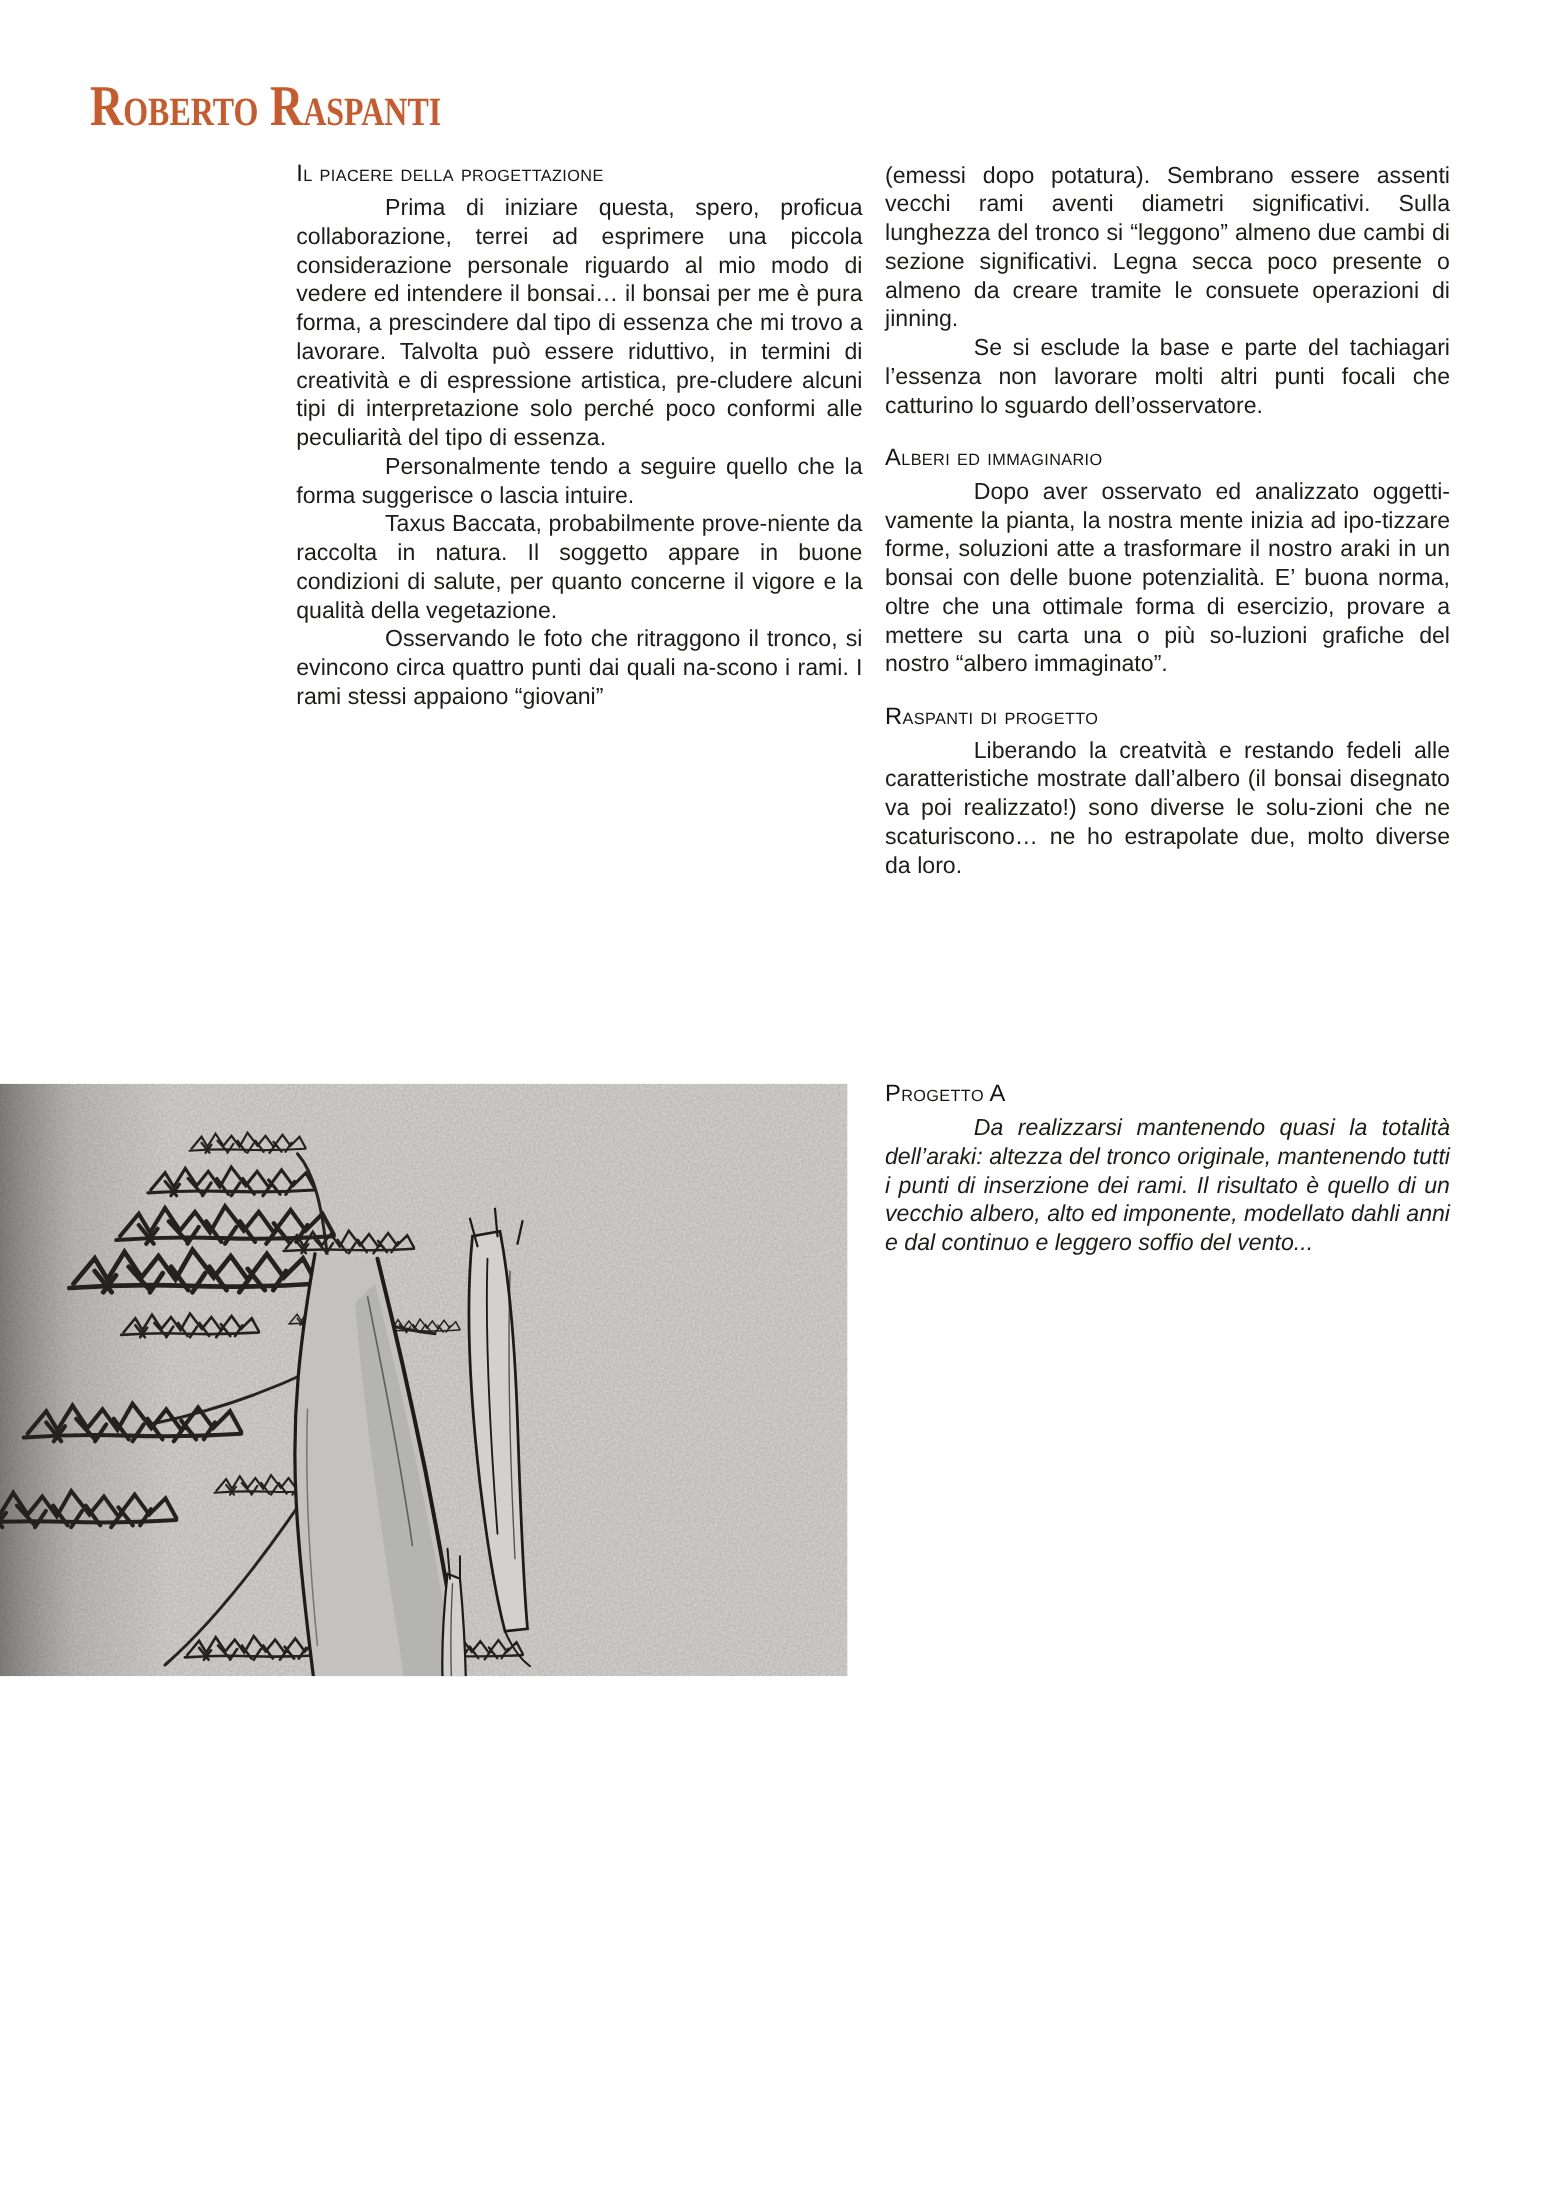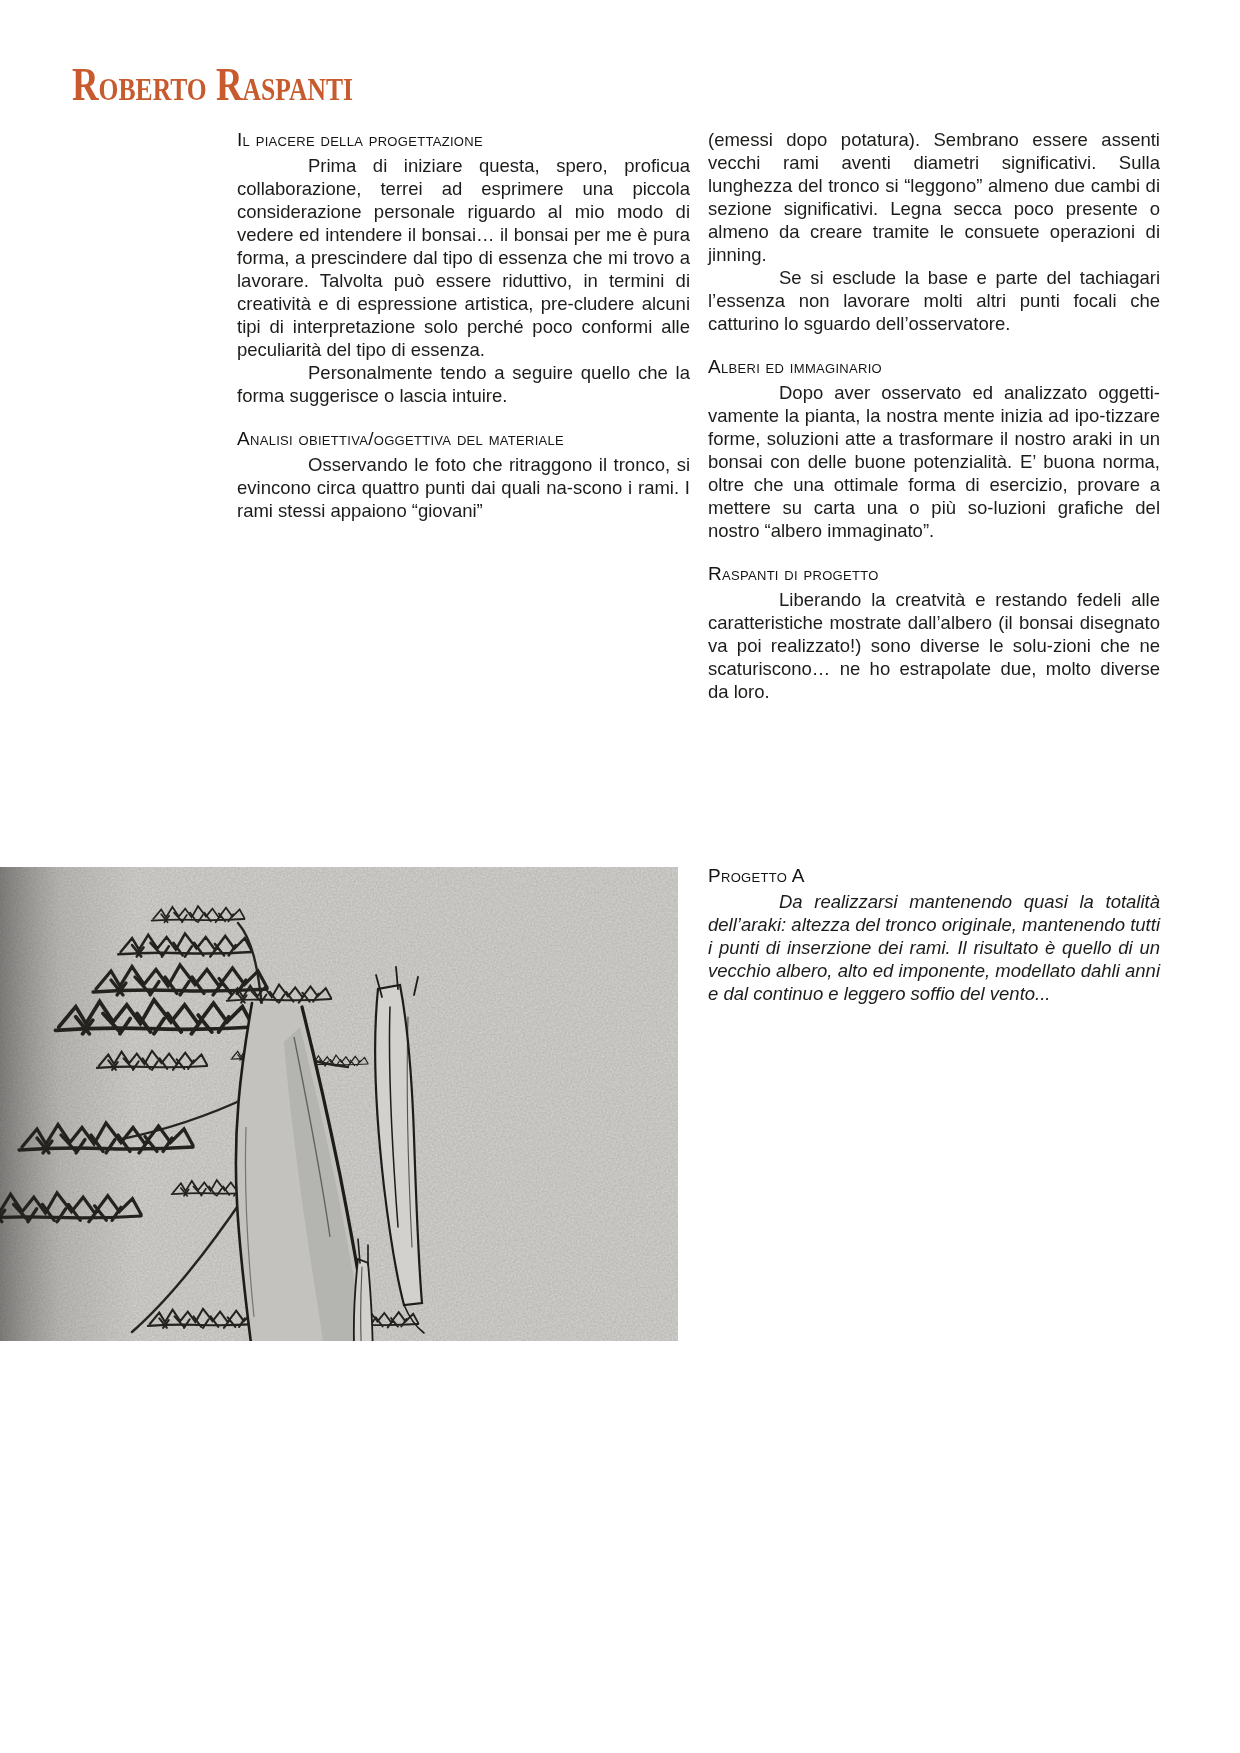--- a/index.html
+++ b/index.html
@@ -29,21 +29,21 @@
 <body>
 
 <div class="page">
 
   <h1 class="title">Roberto Raspanti</h1>
 
   <div class="col col-left">
     <h2 class="heading first">Il piacere della progettazione</h2>
     <p class="indent">Prima di iniziare questa, spero, proficua collaborazione, terrei ad esprimere una piccola considerazione personale riguardo al mio modo di vedere ed intendere il bonsai… il bonsai per me è pura forma, a prescindere dal tipo di essenza che mi trovo a lavorare. Talvolta può essere riduttivo, in termini di creatività e di espressione artistica, pre-cludere alcuni tipi di interpretazione solo perché poco conformi alle peculiarità del tipo di essenza.</p>
     <p class="indent">Personalmente tendo a seguire quello che la forma suggerisce o lascia intuire.</p>
-    <h2 class="heading">Analisi obiettiva/oggettiva del materiale</h2>
+    <p class="indent">Taxus Baccata, probabilmente prove-niente da raccolta in natura. Il soggetto appare in buone condizioni di salute, per quanto concerne il vigore e la qualità della vegetazione.</p>
     <p class="indent">Osservando le foto che ritraggono il tronco, si evincono circa quattro punti dai quali na-scono i rami. I rami stessi appaiono “giovani”</p>
   </div>
 
   <div class="col col-right">
     <p>(emessi dopo potatura). Sembrano essere assenti vecchi rami aventi diametri significativi. Sulla lunghezza del tronco si “leggono” almeno due cambi di sezione significativi. Legna secca poco presente o almeno da creare tramite le consuete operazioni di jinning.</p>
     <p class="indent">Se si esclude la base e parte del tachiagari l’essenza non lavorare molti altri punti focali che catturino lo sguardo dell’osservatore.</p>
     <h2 class="heading">Alberi ed immaginario</h2>
     <p class="indent">Dopo aver osservato ed analizzato oggetti-vamente la pianta, la nostra mente inizia ad ipo-tizzare forme, soluzioni atte a trasformare il nostro araki in un bonsai con delle buone potenzialità. E’ buona norma, oltre che una ottimale forma di esercizio, provare a mettere su carta una o più so-luzioni grafiche del nostro “albero immaginato”.</p>
     <h2 class="heading">Raspanti di progetto</h2>
     <p class="indent">Liberando la creatvità e restando fedeli alle caratteristiche mostrate dall’albero (il bonsai disegnato va poi realizzato!) sono diverse le solu-zioni che ne scaturiscono… ne ho estrapolate due, molto diverse da loro.</p>

